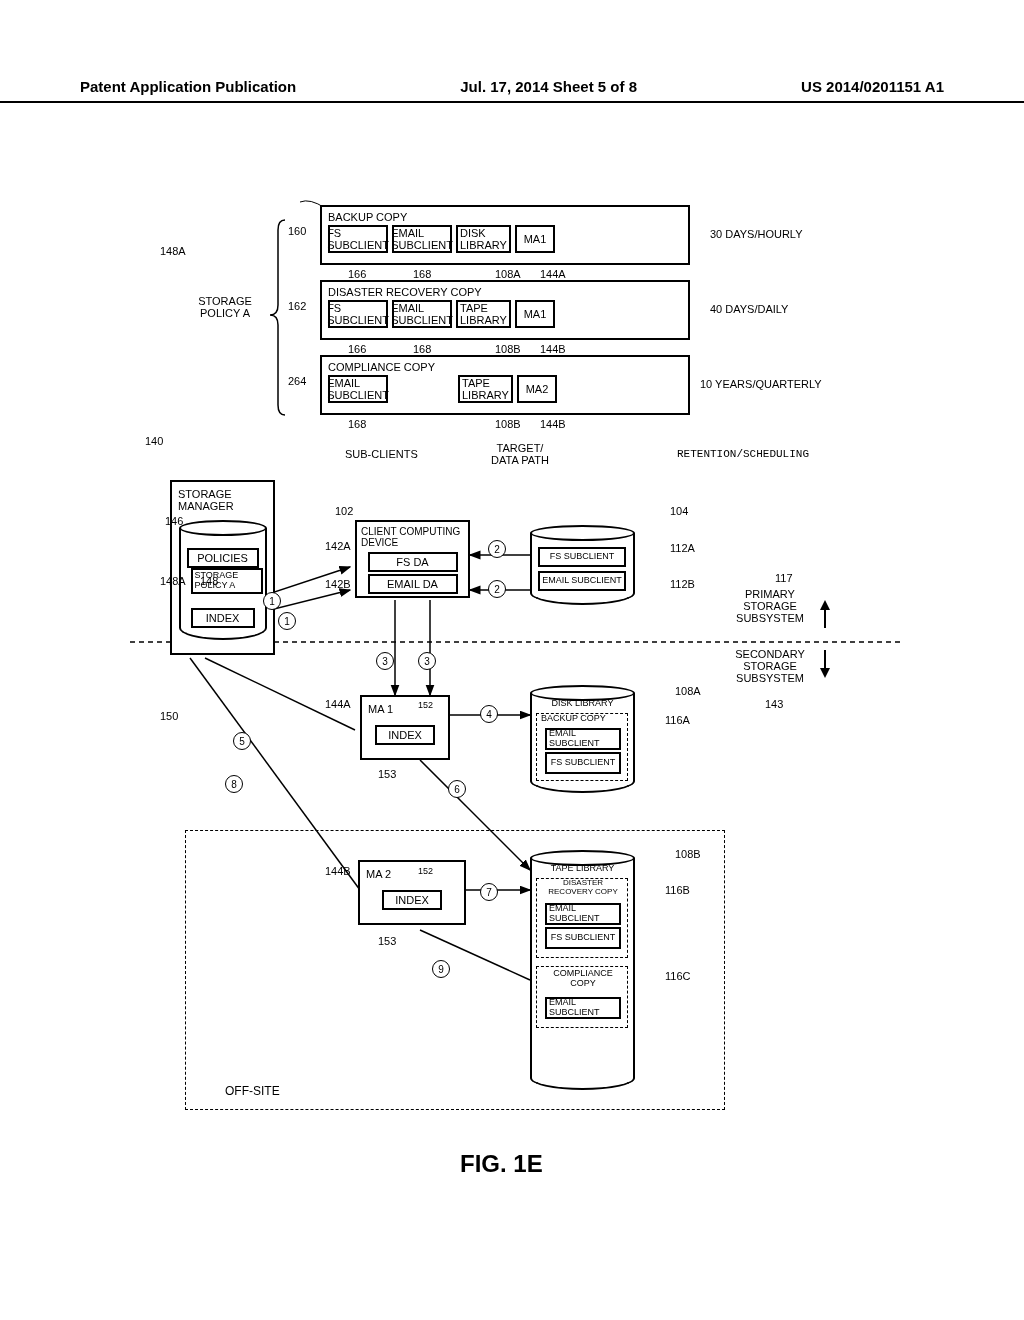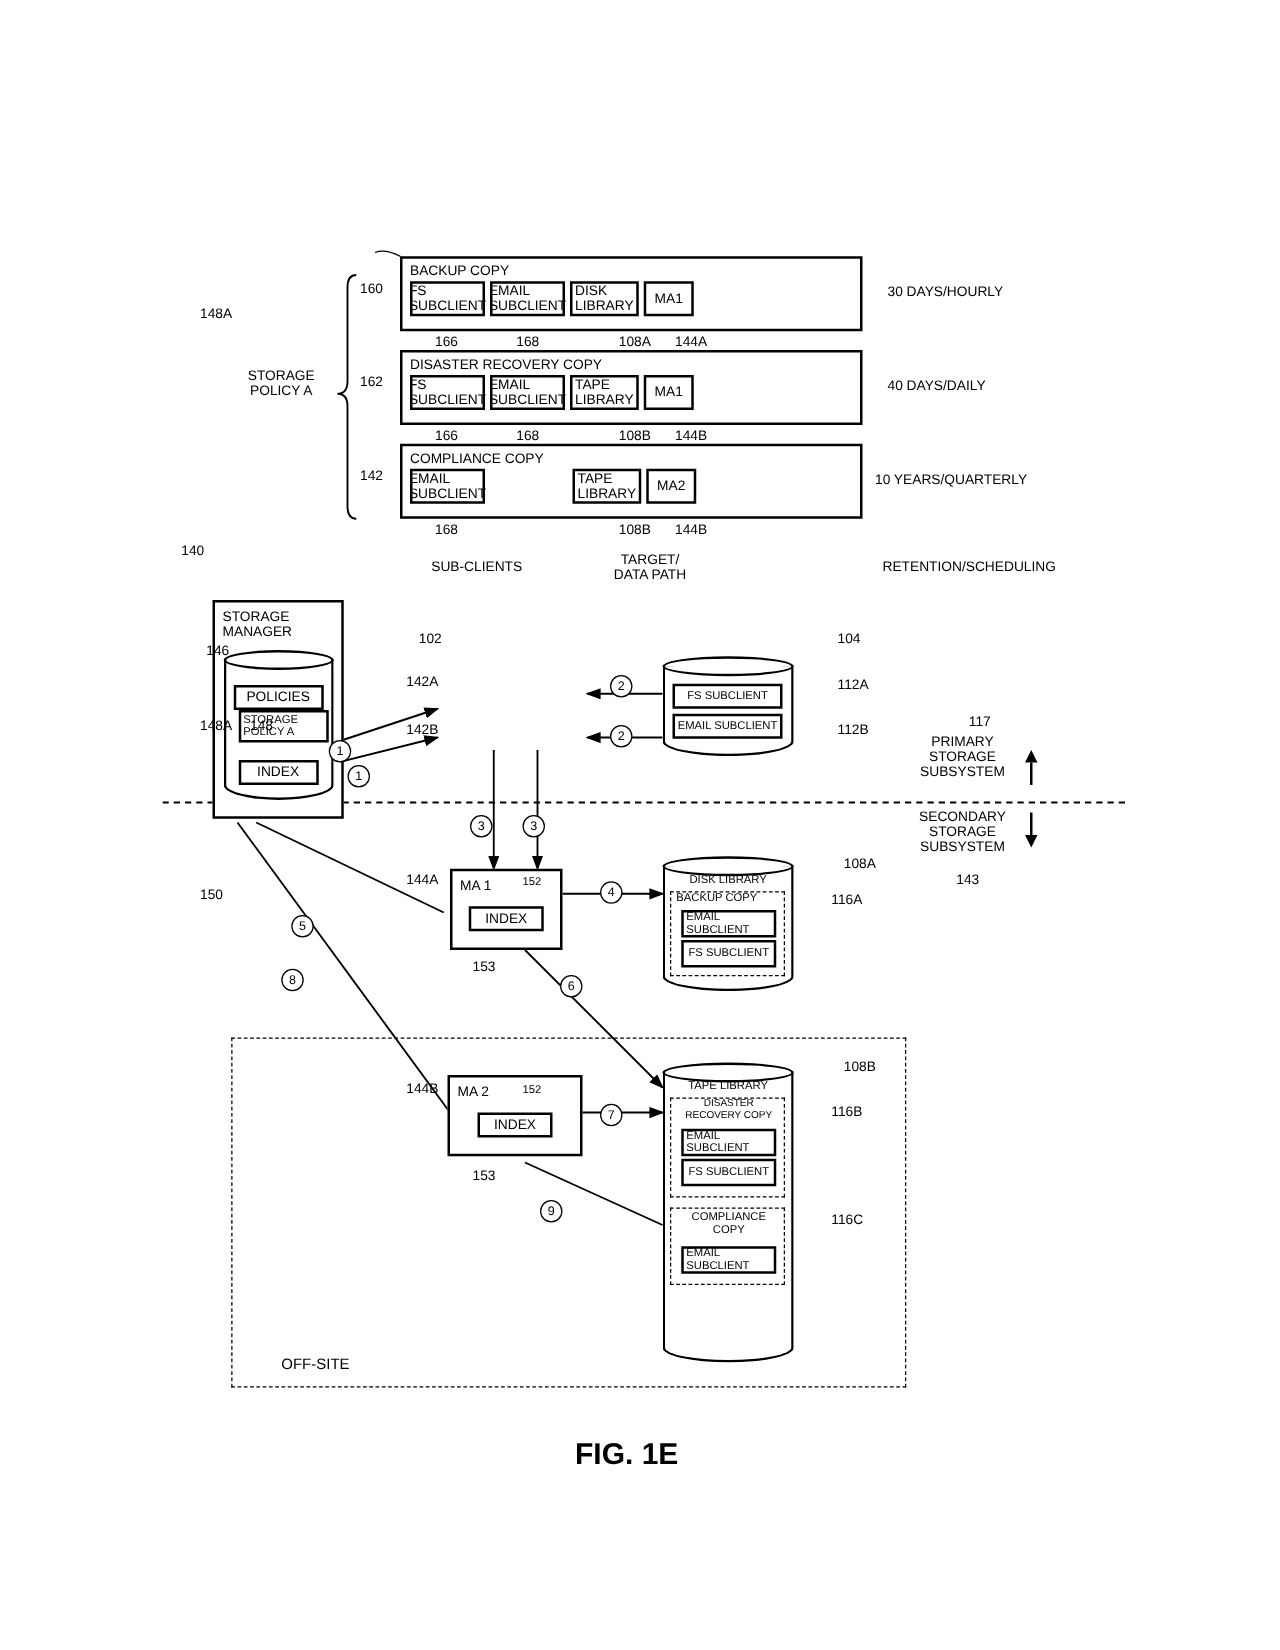--- a/index.html
+++ b/index.html
@@ -18,20 +18,25 @@
   .dashed-box { position: absolute; border: 1.5px dashed black; }
   svg.lines { position: absolute; top: 0; left: 0; width: 100%; height: 100%; pointer-events: none; }
   .arrow-up { position: absolute; width: 0; height: 0; border-left: 5px solid transparent; border-right: 5px solid transparent; border-bottom: 10px solid black; }
   .arrow-down { position: absolute; width: 0; height: 0; border-left: 5px solid transparent; border-right: 5px solid transparent; border-top: 10px solid black; }
   .vline-short { position: absolute; width: 2px; background: black; }
 </style>
 </head>
 <body>
 
 <div class="page">
+  <div class="header">
+    <span>Patent Application Publication</span>
+    <span>Jul. 17, 2014  Sheet 5 of 8</span>
+    <span>US 2014/0201151 A1</span>
+  </div>
 
   <div class="diagram-area">
 
     <svg class="lines">
       <defs>
         <marker id="ah" markerWidth="8" markerHeight="8" refX="7" refY="3" orient="auto">
           <path d="M0,0 L8,3 L0,6 Z" fill="black"></path>
         </marker>
       </defs>
 
@@ -100,46 +105,51 @@
 
     <div class="box" style="left:190px; top:165px; width:370px; height:60px; display:block; text-align:left;">
       <div style="font-size:11px; padding:2px 4px;">COMPLIANCE COPY</div>
       <div style="display:flex; gap:4px; padding:0 4px;">
         <div class="box" style="position:relative; width:60px; height:28px;">EMAIL SUBCLIENT</div>
         <div style="width:62px;"></div>
         <div class="box" style="position:relative; width:55px; height:28px;">TAPE LIBRARY</div>
         <div class="box" style="position:relative; width:40px; height:28px;">MA2</div>
       </div>
     </div>
-    <div class="ref" style="left:158px; top:185px;">142</div>
+    <div class="ref" style="left:158px; top:185px;">264</div>
     <div class="label" style="left:570px; top:188px;">10 YEARS/QUARTERLY</div>
     <div class="ref" style="left:218px; top:228px;">168</div>
     <div class="ref" style="left:365px; top:228px;">108B</div>
     <div class="ref" style="left:410px; top:228px;">144B</div>
 
     <div class="label" style="left:215px; top:258px;">SUB-CLIENTS</div>
     <div class="label" style="left:355px; top:252px; width:70px;">TARGET/ DATA PATH</div>
-    <div class="label" style="left:576px; top:258px;">RETENTION/SCHEDULING</div>
+    <div class="label" style="left:547px; top:258px;font-family:Liberation Mono, monospace;">RETENTION/SCHEDULING</div>
 
     <div class="box" style="left:40px; top:290px; width:105px; height:175px; display:block;">
       <div style="font-size:11px; padding:4px;">STORAGE MANAGER</div>
       <div class="cyl" style="position:relative; margin:4px auto; width:88px; height:120px;">
         <div class="cyl-top"></div>
         <div class="cyl-body" style="position:absolute; top:8px; left:0; right:0; bottom:0;"></div>
         <div class="box" style="top:28px; left:8px; width:72px; height:20px;">POLICIES</div>
         <div class="box" style="top:48px; left:12px; width:72px; height:26px; font-size:9px;">STORAGE POLICY A</div>
         <div class="box" style="top:88px; left:12px; width:64px; height:20px;">INDEX</div>
       </div>
     </div>
     <div class="ref" style="left:15px; top:245px;">140</div>
     <div class="ref" style="left:35px; top:325px;">146</div>
     <div class="ref" style="left:30px; top:385px;">148A</div>
     <div class="ref" style="left:70px; top:385px;">148</div>
     <div class="ref" style="left:30px; top:520px;">150</div>
 
+    <div class="box" style="left:225px; top:330px; width:115px; height:78px; display:block;">
+      <div style="font-size:10px; padding:2px;">CLIENT COMPUTING DEVICE</div>
+      <div class="box" style="position:relative; margin:2px auto; width:90px; height:20px;">FS DA</div>
+      <div class="box" style="position:relative; margin:2px auto; width:90px; height:20px;">EMAIL DA</div>
+    </div>
     <div class="ref" style="left:205px; top:315px;">102</div>
     <div class="ref" style="left:195px; top:350px;">142A</div>
     <div class="ref" style="left:195px; top:388px;">142B</div>
 
     <div class="cyl" style="left:400px; top:335px; width:105px; height:80px;">
       <div class="cyl-top"></div>
       <div class="cyl-body" style="position:absolute; top:8px; left:0; right:0; bottom:0;"></div>
       <div class="box" style="top:22px; left:8px; width:88px; height:20px; font-size:9px;">FS SUBCLIENT</div>
       <div class="box" style="top:46px; left:8px; width:88px; height:20px; font-size:9px;">EMAIL SUBCLIENT</div>
     </div>

